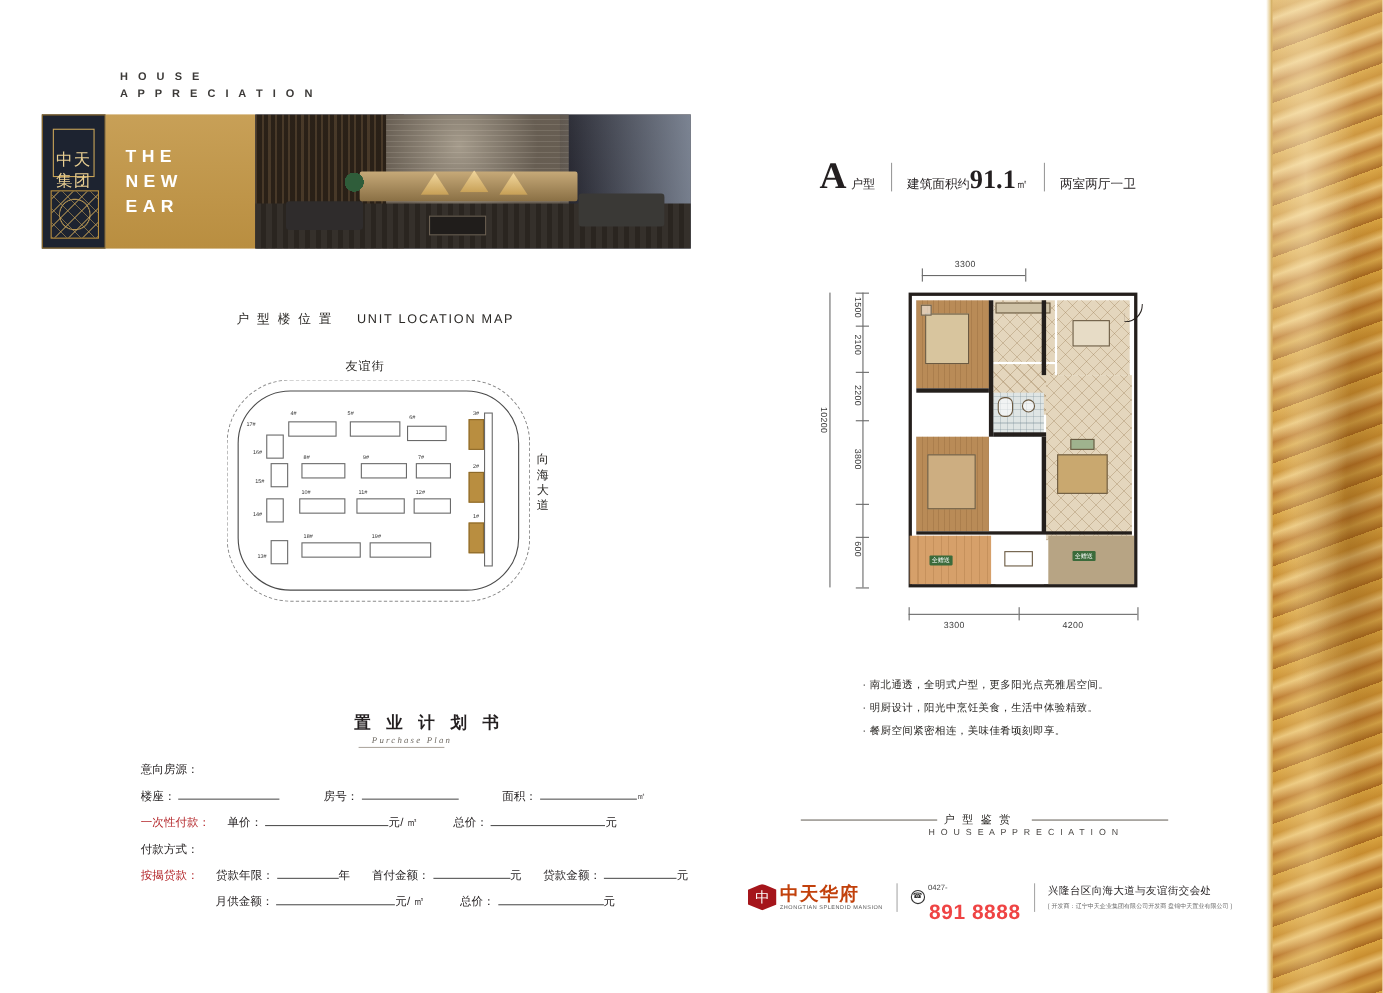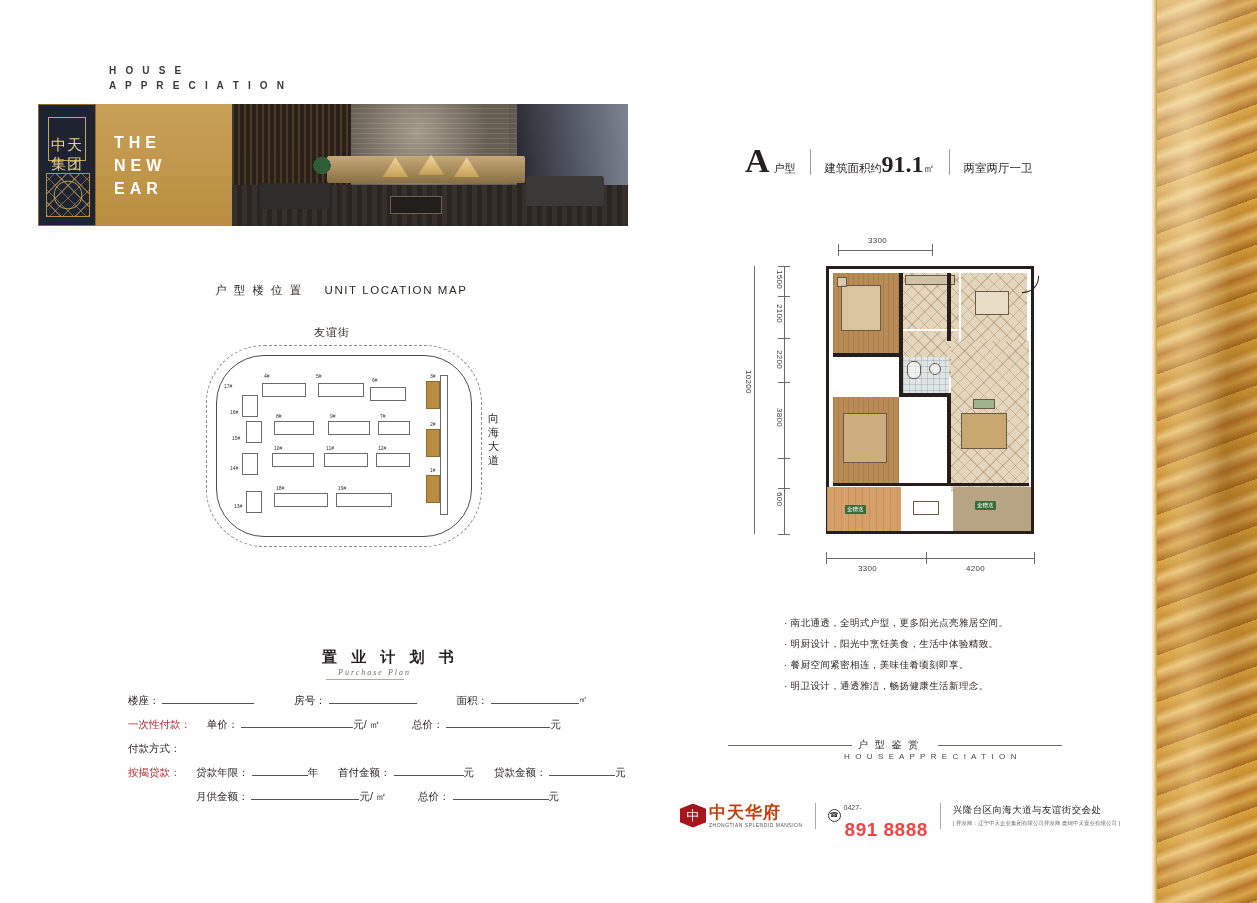--- a/index.html
+++ b/index.html
@@ -634,20 +634,23 @@
     <div class="blk-lbl" style="left:76px; top:160px;">18#</div>
     <div class="blk-lbl" style="left:138px; top:160px;">19#</div>
   </div>
 
   <div class="plan-title">置 业 计 划 书</div>
   <div class="plan-rule"></div>
   <div class="plan-sub">Purchase Plan</div>
 
   <div class="plan-body">
     <div class="plan-row">
+      <span>意向房源：</span>
+    </div>
+    <div class="plan-row">
       <span>楼座：</span>
       <span class="fill" style="width:92px;"></span>
       <span style="display:inline-block;width:34px;"></span>
       <span>房号：</span>
       <span class="fill" style="width:88px;"></span>
       <span style="display:inline-block;width:34px;"></span>
       <span>面积：</span>
       <span class="fill" style="width:88px;"></span><span class="unit-sup">㎡</span>
     </div>
     <div class="plan-row">
@@ -776,21 +779,20 @@
       </div>
     </div>
 
     <div style="position:absolute; left:274px; top:48px; width:16px; height:16px; border:1px solid #241f1c; border-radius:0 0 16px 0; border-left:none; border-top:none;"></div>
   </div>
 
   <div class="features">
     <div>· 南北通透，全明式户型，更多阳光点亮雅居空间。</div>
     <div>· 明厨设计，阳光中烹饪美食，生活中体验精致。</div>
     <div>· 餐厨空间紧密相连，美味佳肴顷刻即享。</div>
-    <div>· 明卫设计，通透雅洁，畅扬健康生活新理念。</div>
   </div>
 
   <div class="foot-rule-wrap">
     <div class="foot-rule" style="left:0; width:124px;"></div>
     <div class="foot-rule" style="right:0; width:124px;"></div>
     <div class="foot-cn">户 型 鉴 赏</div>
     <div class="foot-en">H O U S E   A P P R E C I A T I O N</div>
   </div>
 
   <div class="brand">

